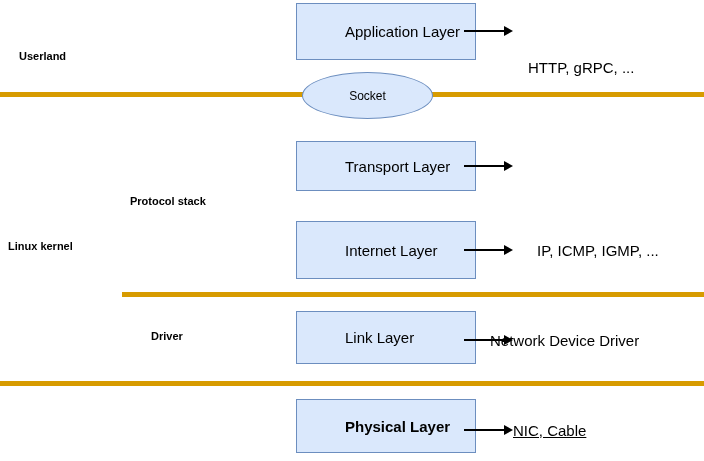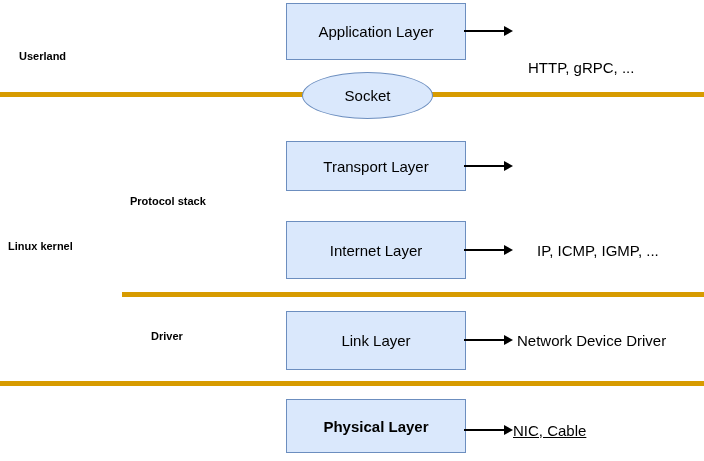--- a/index.html
+++ b/index.html
@@ -24,53 +24,54 @@
     background: var(--divider, #d79b00);
     z-index: 1;
   }
   .divider-1 { top: 92px;  left: 0;     width: 704px; }
   .divider-2 { top: 292px; left: 122px; width: 582px; }
   .divider-3 { top: 381px; left: 0;     width: 704px; }
 
   
   .layer-box {
     position: absolute;
-    left: 286px;
+    left: 296px;
     width: 180px;
     box-sizing: border-box;
     background: var(--box-fill, #dae8fc);
     border: 1px solid var(--box-border, #6c8ebf);
     display: flex;
     align-items: center;
-    justify-content: center;
+    justify-content: flex-start;
     font-size: 15px;
     z-index: 2;
     text-align: center;
+    padding-left: 48px;
   }
   .b0 { top: 3px;   height: 57px; }
   .b1 { top: 141px; height: 50px; }
   .b2 { top: 221px; height: 58px; }
-  .b3 { top: 311px; height: 59px; }
+  .b3 { top: 311px; height: 53px; }
   .b4 { top: 399px; height: 54px; font-weight: bold; }
 
   
   .socket {
     position: absolute;
     left: 302px;
     top: 72px;
     width: 131px;
     height: 47px;
     box-sizing: border-box;
     background: var(--box-fill, #dae8fc);
     border: 1px solid var(--box-border, #6c8ebf);
     border-radius: 50%;
     display: flex;
     align-items: center;
     justify-content: center;
-    font-size: 15px;
+    font-size: 12px;
     z-index: 3;
   }
 
   
   .arrow {
     position: absolute;
     left: 464px;
     width: 49px;
     height: 10px;
     z-index: 2;
@@ -105,21 +106,21 @@
     height: 20px;
     display: flex;
     align-items: center;
     font-size: 15px;
     white-space: nowrap;
     z-index: 2;
   }
   .e0 { left: 528px; top: 21px; margin-top: 36px; }
   .e1 { left: 528px; top: 156px; }
   .e2 { left: 525px; top: 240px; margin-left: 12px; }
-  .e3 { left: 517px; top: 330px; }
+  .e3 { left: 490px; top: 330px; }
   .e4 { left: 513px; top: 420px; text-decoration: underline; }
 
   
   .section-label {
     position: absolute;
     font-size: 11px;
     font-weight: bold;
     white-space: nowrap;
     z-index: 2;
   }

